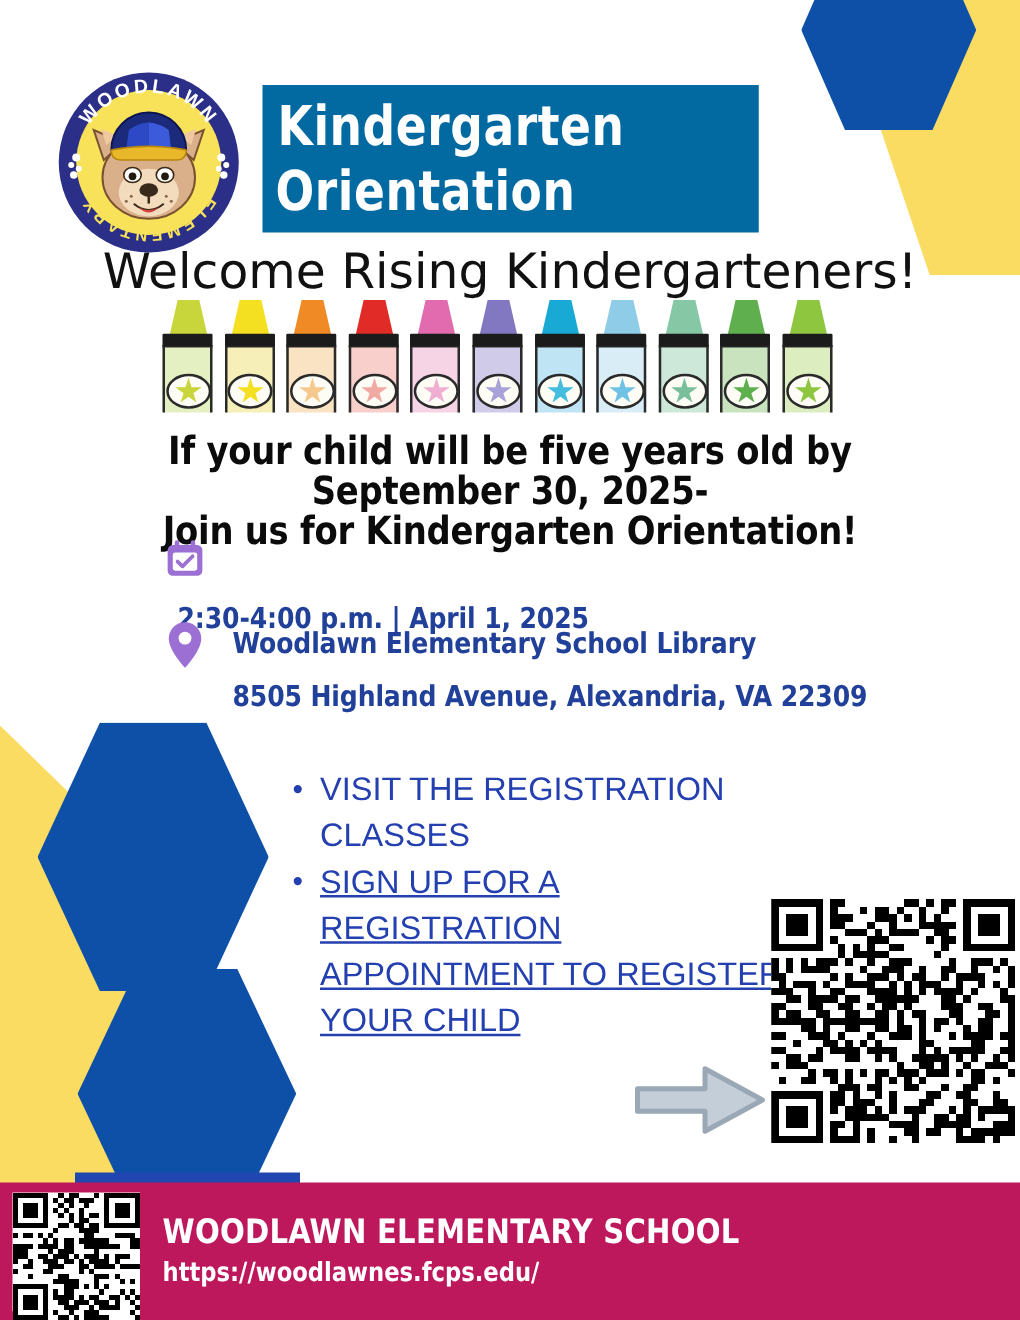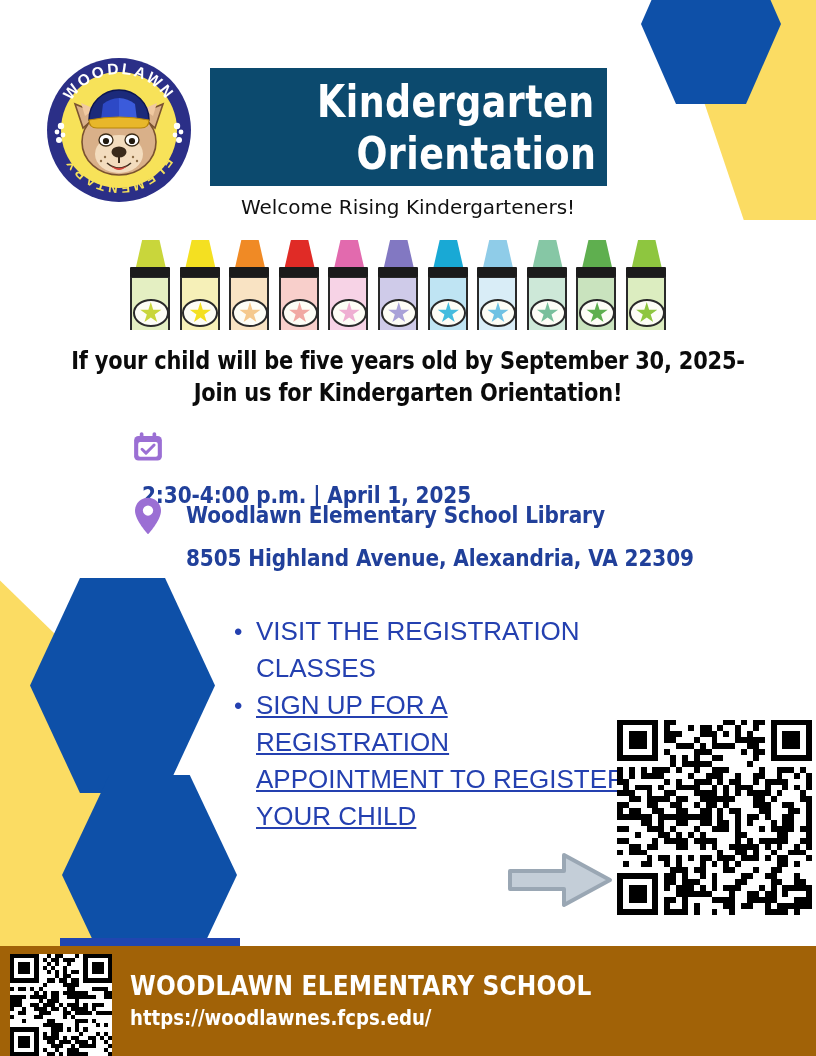--- a/index.html
+++ b/index.html
@@ -59,24 +59,24 @@
     position: absolute;
     left: 45px; top: 56px;
     width: 148px; height: 148px;
   }
 
   
   #title-banner {
     position: absolute;
     left: 210px; top: 68px;
     width: 397px; height: 118px;
-    background: #0c4a6e;
+    background: #0369a1;
     display: flex;
     flex-direction: column;
-    align-items: flex-end;
+    align-items: flex-start;
     justify-content: center;
     box-sizing: border-box;
     padding-top: 2px;
   }
   #title-banner .tline {
     color: #ffffff;
     font-family: "DejaVu Sans Condensed", "Liberation Sans Narrow", "Liberation Sans", sans-serif;
     font-weight: bold;
     font-size: 44px;
     line-height: 52px;
@@ -85,21 +85,21 @@
     transform: scaleX(0.92);
   }
 
   
   #welcome-line {
     position: absolute;
     left: 0; top: 195px;
     width: 816px;
     text-align: center;
     font-family: "DejaVu Sans", sans-serif;
-    font-size: 20px;
+    font-size: 39px;
     color: #111111;
     letter-spacing: 0px;
   }
 
   
   #crayon-strip {
     position: absolute;
     left: 126px; top: 240px;
     width: 546px; height: 90px;
     display: flex;
@@ -154,21 +154,21 @@
   }
 
   
   #eligibility {
     position: absolute;
     left: 58px; top: 345px;
     width: 700px;
     text-align: center;
     font-family: "DejaVu Sans Condensed", "Liberation Sans Narrow", "Liberation Sans", sans-serif;
     font-weight: bold;
-    font-size: 24px;
+    font-size: 31px;
     line-height: 32px;
     color: #0b0b0b;
     letter-spacing: -0.2px;
   }
   #eligibility div { transform: scaleX(0.97); }
 
   
   .detail-row {
     position: absolute;
     display: flex;
@@ -239,21 +239,21 @@
     width: 195px; height: 224px;
     background: #ffffff;
   }
   #main-qr canvas, #main-qr .qrgrid { display:block; width:100%; height:100%; }
 
   
   #footer-bar {
     position: absolute;
     left: 0; top: 946px;
     width: 816px; height: 110px;
-    background: #a16207;
+    background: #be185d;
     display: flex;
     align-items: center;
   }
   #footer-qr {
     width: 102px; height: 95px;
     margin-left: 10px;
     background: #ffffff;
     flex: 0 0 102px;
   }
   #footer-text {

